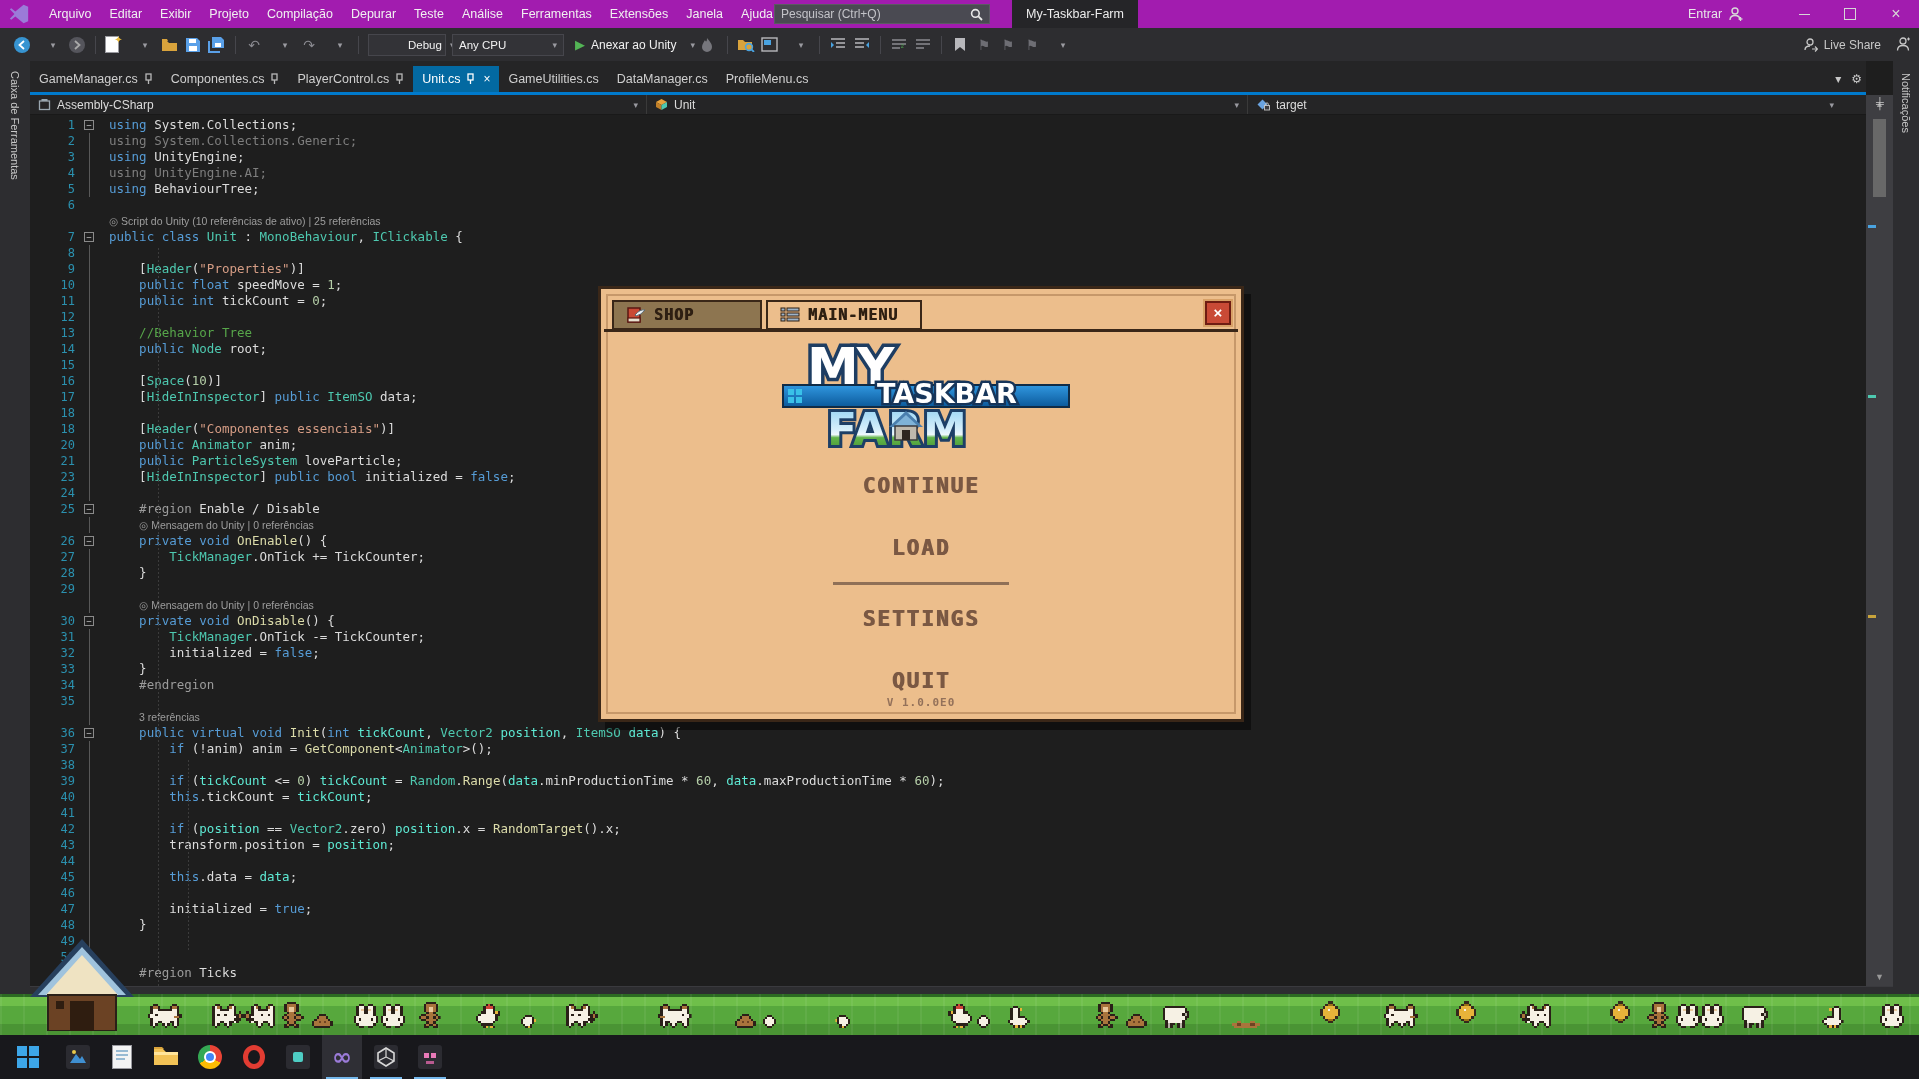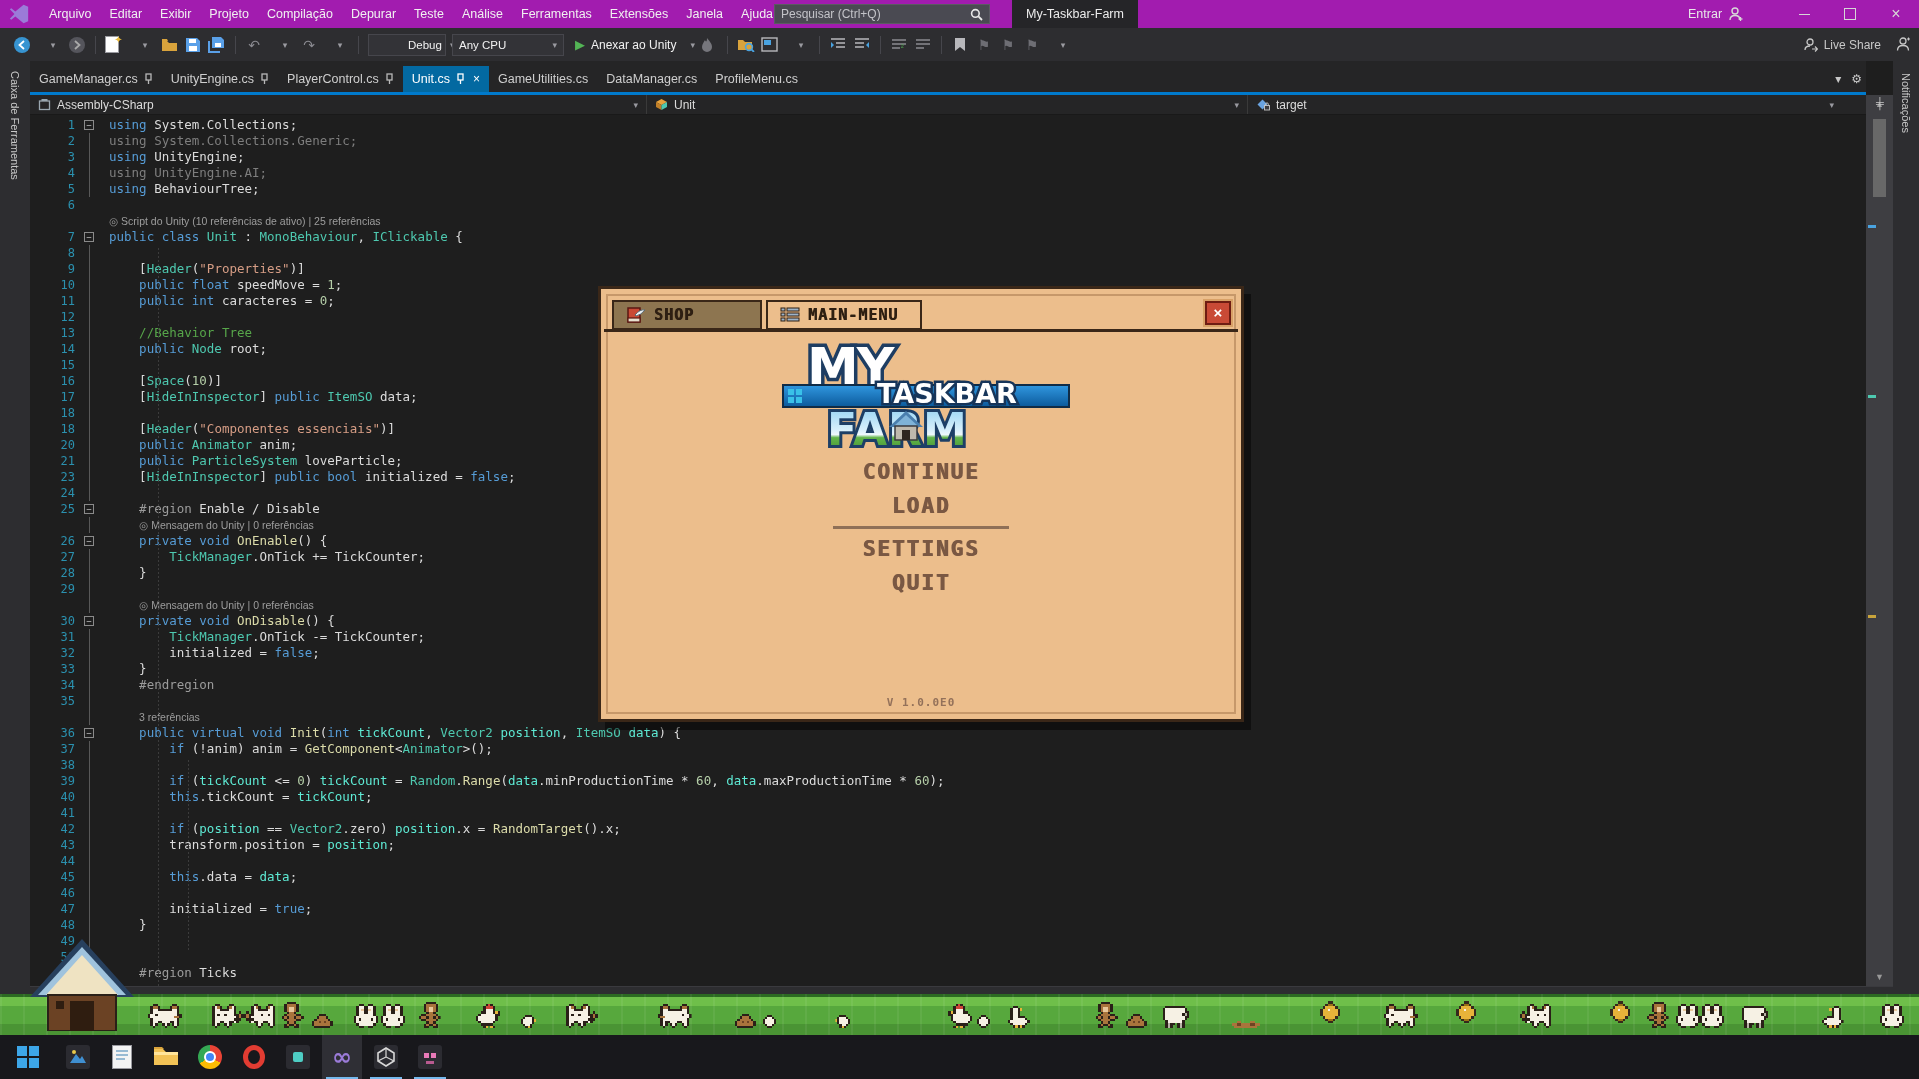--- a/index.html
+++ b/index.html
@@ -79,21 +79,21 @@
     color:#fff;font-weight:bold;font-size:15px;line-height:20px;text-align:center;box-sizing:border-box;}
   #logo-my{position:absolute;left:196px;top:44px;}
   #logo-bar{position:absolute;left:181px;top:95px;width:288px;height:24px;background:linear-gradient(180deg,#2f95dd,#0d5c9e);border:2px solid #102c47;box-sizing:border-box;}
   #logo-bar .start-ico{position:absolute;left:4px;top:3px;width:14px;height:14px;display:grid;grid-template-columns:6px 6px;grid-template-rows:6px 6px;gap:2px;}
   #logo-bar .start-ico i{background:#39c1e8;}
   #logo-taskbar-text{position:absolute;left:272px;top:84px;}
   #logo-farm{position:absolute;left:222px;top:114px;}
   #farm-house-badge{position:absolute;left:288px;top:122px;}
   #gw-menu{position:absolute;left:0;top:166px;width:100%;display:flex;flex-direction:column;align-items:center;}
   .gw-menu-item{font-family:"DejaVu Sans Mono","Liberation Mono",monospace;font-weight:bold;font-size:21px;letter-spacing:2px;
-    color:#7a5843;text-shadow:1px 0 0 #7a5843;margin:5px 0;}
+    color:#7a5843;text-shadow:1px 0 0 #7a5843;margin:19px 0;}
   #gw-menu-divider{width:176px;height:3px;background:#8f7057;margin:3px 0;}
   #gw-version{position:absolute;left:0;bottom:10px;width:100%;text-align:center;font-family:"DejaVu Sans Mono",monospace;
     font-weight:bold;font-size:11px;letter-spacing:1px;color:#93715a;}
   
   #grass{position:absolute;left:0;top:994px;width:1919px;height:41px;z-index:30;
     background:linear-gradient(180deg,#2c6a22 0 3px,#6fbf4a 3px 12px,#57a83d 12px 30px,#4a9434 30px 100%);}
   #grass::after{content:"";position:absolute;inset:0;background:repeating-linear-gradient(90deg,rgba(255,255,255,.06) 0 2px,transparent 2px 23px);}
   #farm-sprites{position:absolute;left:0;top:0;width:1919px;height:1079px;z-index:31;pointer-events:none;}
   .sprite{position:absolute;}
   
@@ -285,21 +285,21 @@
       <div class="tab">
         <span>GameManager.cs</span>
         <span class="pin">
           <svg width="9" height="12" viewBox="0 0 9 12">
             <rect x="2" y="1" width="5" height="6" fill="none" stroke="#b8b8b8" stroke-width="1.3"></rect>
             <line x1="4.5" y1="7" x2="4.5" y2="11" stroke="#b8b8b8" stroke-width="1.3"></line>
           </svg>
         </span>
       </div>
       <div class="tab">
-        <span>UnityEngine.cs</span>
+        <span>Componentes.cs</span>
         <span class="pin">
           <svg width="9" height="12" viewBox="0 0 9 12">
             <rect x="2" y="1" width="5" height="6" fill="none" stroke="#b8b8b8" stroke-width="1.3"></rect>
             <line x1="4.5" y1="7" x2="4.5" y2="11" stroke="#b8b8b8" stroke-width="1.3"></line>
           </svg>
         </span>
       </div>
       <div class="tab">
         <span>PlayerControl.cs</span>
         <span class="pin">
@@ -387,21 +387,21 @@
       <div class="crow"><div class="ln">2</div><div class="fold vline"></div><div class="codetxt"><span class="sg-g">using System.Collections.Generic;</span></div></div>
       <div class="crow"><div class="ln">3</div><div class="fold vline"></div><div class="codetxt"><span class="sg-k">using</span><span class="sg-d"> UnityEngine;</span></div></div>
       <div class="crow"><div class="ln">4</div><div class="fold vline"></div><div class="codetxt"><span class="sg-g">using UnityEngine.AI;</span></div></div>
       <div class="crow"><div class="ln">5</div><div class="fold vline"></div><div class="codetxt"><span class="sg-k">using</span><span class="sg-d"> BehaviourTree;</span></div></div>
       <div class="crow"><div class="ln">6</div><div class="fold"></div><div class="codetxt"></div></div>
       <div class="crow"><div class="ln"></div><div class="fold"></div><div class="lens" style="padding-left: 12px;">◎ Script do Unity (10 referências de ativo) | 25 referências</div></div>
       <div class="crow"><div class="ln">7</div><div class="fold"><div class="fbox">−</div></div><div class="codetxt"><span class="sg-k">public</span><span class="sg-d"> </span><span class="sg-k">class</span><span class="sg-d"> </span><span class="sg-t">Unit</span><span class="sg-d"> : </span><span class="sg-t">MonoBehaviour</span><span class="sg-d">, </span><span class="sg-t">IClickable</span><span class="sg-d"> {</span></div></div>
       <div class="crow"><div class="ln">8</div><div class="fold vline"></div><div class="codetxt"></div></div>
       <div class="crow"><div class="ln">9</div><div class="fold vline"></div><div class="codetxt"><span class="sg-d">    [</span><span class="sg-t">Header</span><span class="sg-d">(</span><span class="sg-s">"Properties"</span><span class="sg-d">)]</span></div></div>
       <div class="crow"><div class="ln">10</div><div class="fold vline"></div><div class="codetxt"><span class="sg-d">    </span><span class="sg-k">public</span><span class="sg-d"> </span><span class="sg-k">float</span><span class="sg-d"> speedMove = </span><span class="sg-n">1</span><span class="sg-d">;</span></div></div>
-      <div class="crow"><div class="ln">11</div><div class="fold vline"></div><div class="codetxt"><span class="sg-d">    </span><span class="sg-k">public</span><span class="sg-d"> </span><span class="sg-k">int</span><span class="sg-d"> caracteres = </span><span class="sg-n">0</span><span class="sg-d">;</span></div></div>
+      <div class="crow"><div class="ln">11</div><div class="fold vline"></div><div class="codetxt"><span class="sg-d">    </span><span class="sg-k">public</span><span class="sg-d"> </span><span class="sg-k">int</span><span class="sg-d"> tickCount = </span><span class="sg-n">0</span><span class="sg-d">;</span></div></div>
       <div class="crow"><div class="ln">12</div><div class="fold vline"></div><div class="codetxt"></div></div>
       <div class="crow"><div class="ln">13</div><div class="fold vline"></div><div class="codetxt"><span class="sg-c">    //Behavior Tree</span></div></div>
       <div class="crow"><div class="ln">14</div><div class="fold vline"></div><div class="codetxt"><span class="sg-d">    </span><span class="sg-k">public</span><span class="sg-d"> </span><span class="sg-t">Node</span><span class="sg-d"> root;</span></div></div>
       <div class="crow"><div class="ln">15</div><div class="fold vline"></div><div class="codetxt"></div></div>
       <div class="crow"><div class="ln">16</div><div class="fold vline"></div><div class="codetxt"><span class="sg-d">    [</span><span class="sg-t">Space</span><span class="sg-d">(</span><span class="sg-n">10</span><span class="sg-d">)]</span></div></div>
       <div class="crow"><div class="ln">17</div><div class="fold vline"></div><div class="codetxt"><span class="sg-d">    [</span><span class="sg-t">HideInInspector</span><span class="sg-d">] </span><span class="sg-k">public</span><span class="sg-d"> </span><span class="sg-t">ItemSO</span><span class="sg-d"> data;</span></div></div>
       <div class="crow"><div class="ln">18</div><div class="fold vline"></div><div class="codetxt"></div></div>
       <div class="crow"><div class="ln">18</div><div class="fold vline"></div><div class="codetxt"><span class="sg-d">    [</span><span class="sg-t">Header</span><span class="sg-d">(</span><span class="sg-s">"Componentes essenciais"</span><span class="sg-d">)]</span></div></div>
       <div class="crow"><div class="ln">20</div><div class="fold vline"></div><div class="codetxt"><span class="sg-d">    </span><span class="sg-k">public</span><span class="sg-d"> </span><span class="sg-t">Animator</span><span class="sg-d"> anim;</span></div></div>
       <div class="crow"><div class="ln">21</div><div class="fold vline"></div><div class="codetxt"><span class="sg-d">    </span><span class="sg-k">public</span><span class="sg-d"> </span><span class="sg-t">ParticleSystem</span><span class="sg-d"> loveParticle;</span></div></div>

